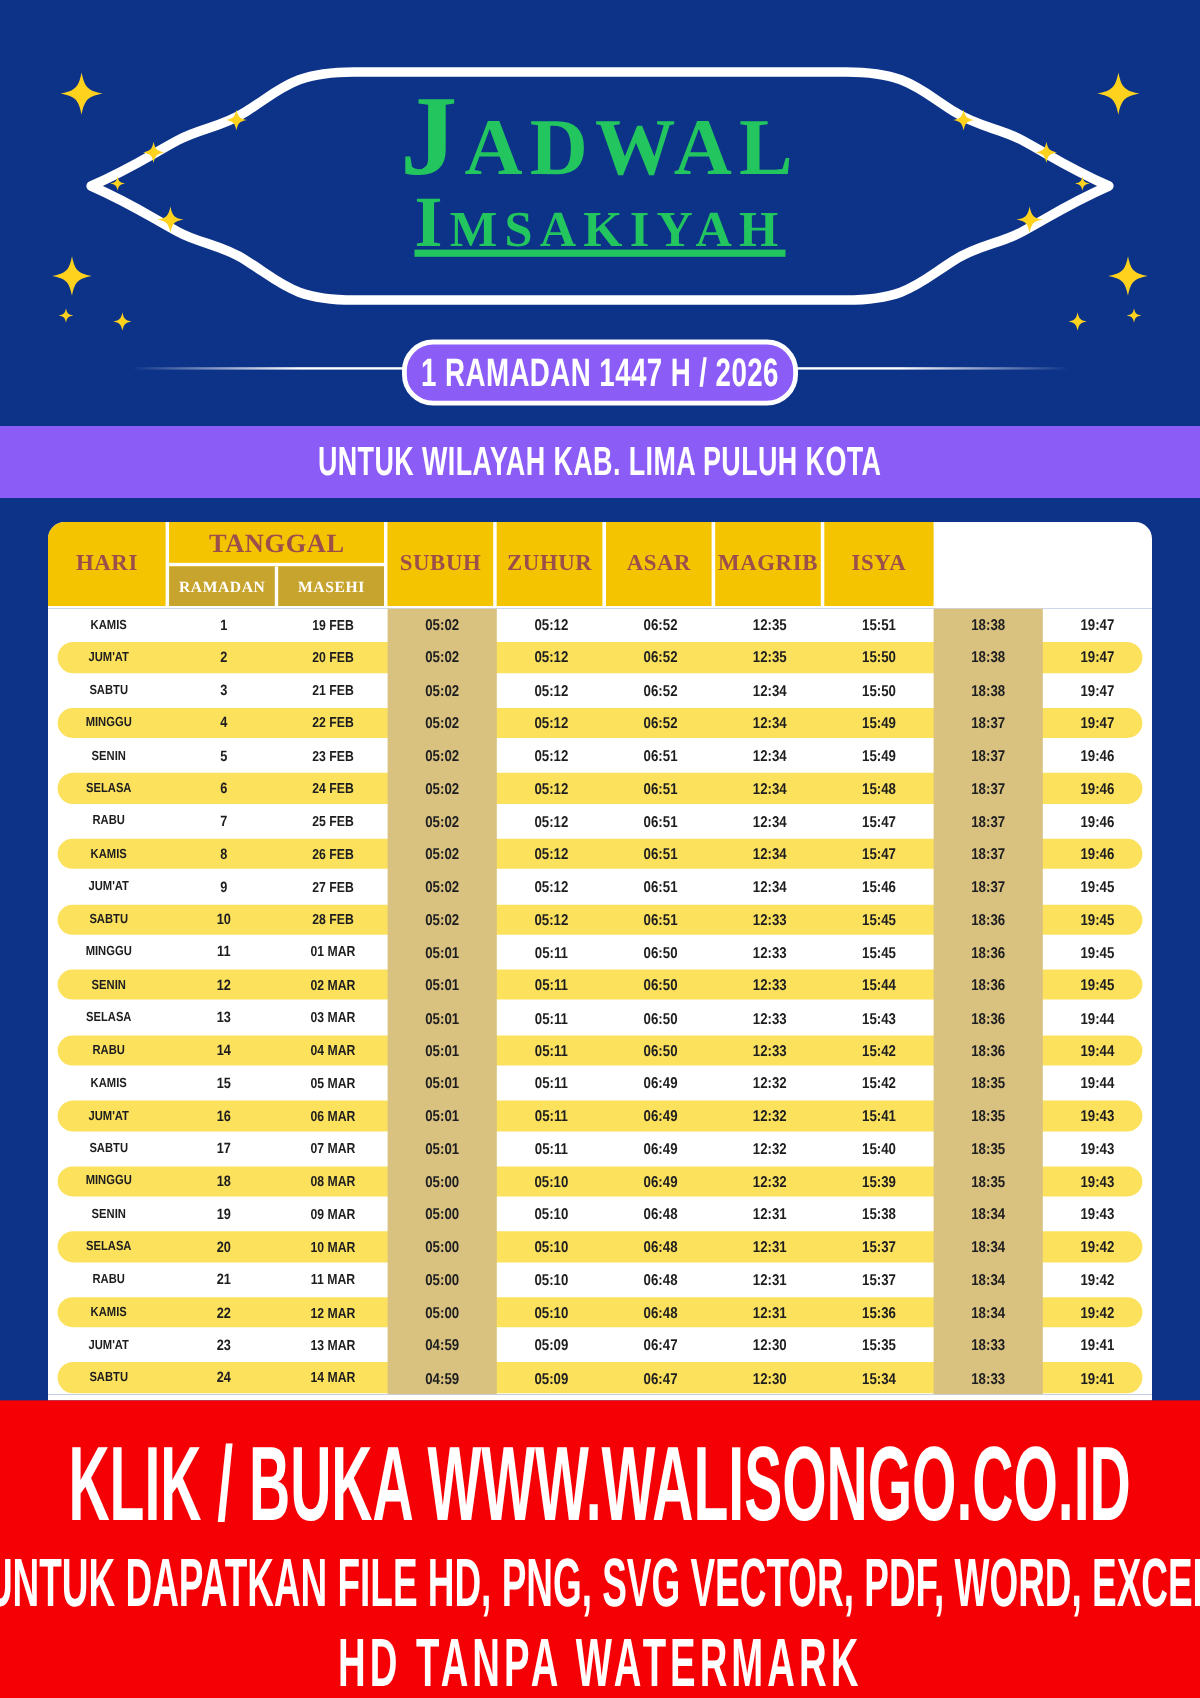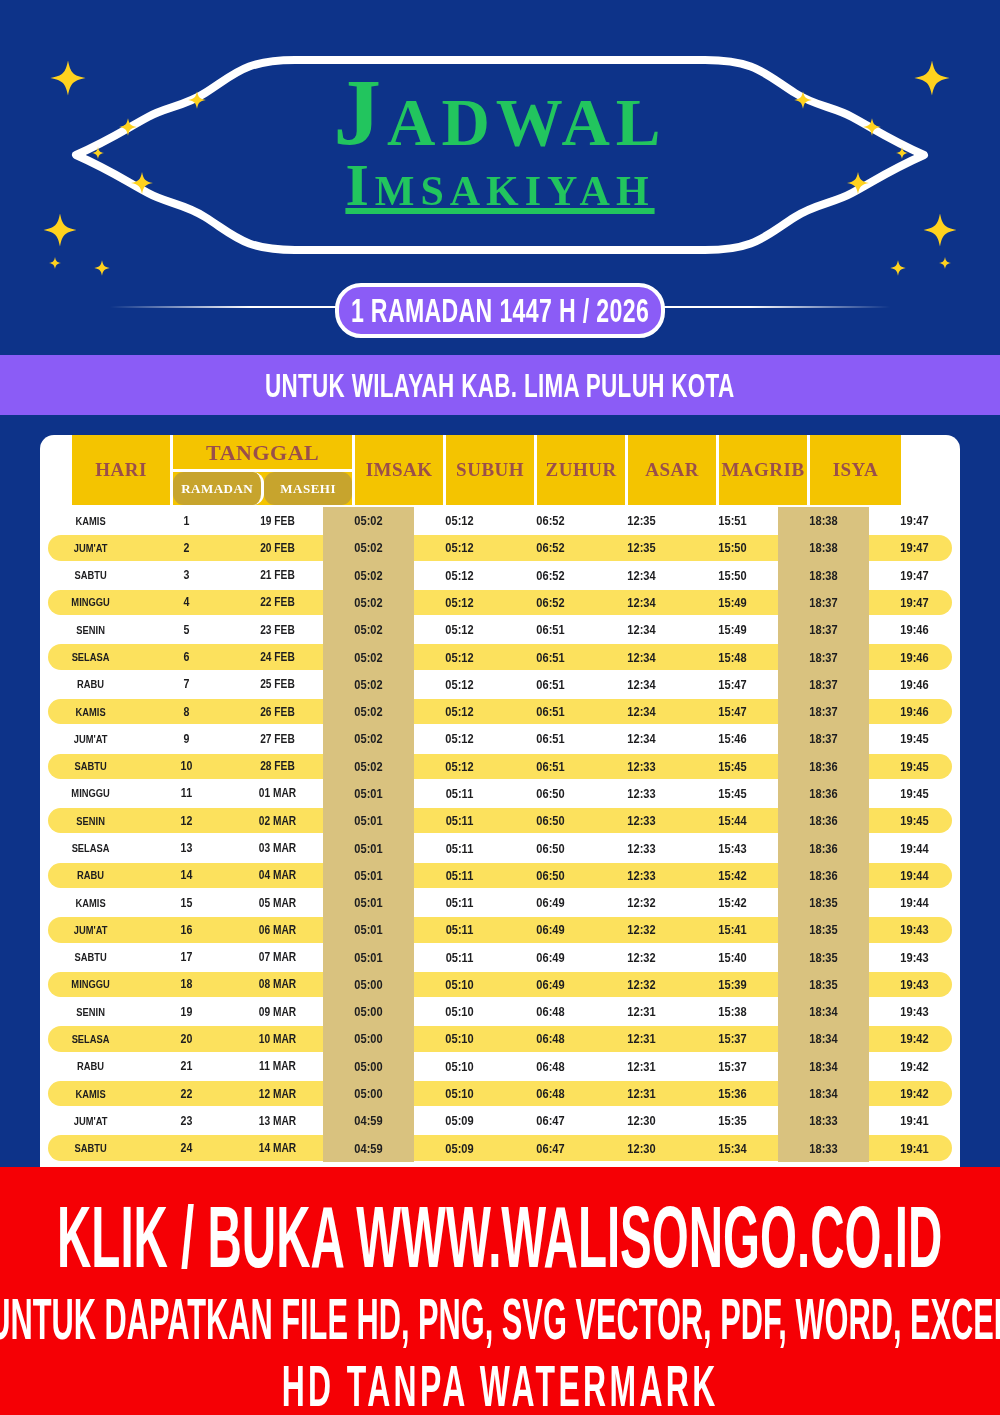--- a/index.html
+++ b/index.html
@@ -23,28 +23,28 @@
   .band span{display:inline-block;white-space:nowrap;transform:scaleX(0.66);
              font-size:34px;font-weight:700;color:#fff;letter-spacing:0.5px;}
   
   .sched{position:absolute;left:40px;top:435px;width:920px;}
   .thead{display:flex;background:#fff;border-radius:14px 14px 0 0;overflow:hidden;
          padding-bottom:2px;height:70px;box-sizing:content-box;}
   .th,.th-group{box-sizing:border-box;background:#F4C400;}
   .th{color:#9A4F4B;font-family:"Liberation Serif",serif;font-weight:700;font-size:19px;
       text-align:center;line-height:70px;letter-spacing:0.5px;flex:0 0 9.8889%;
       border-right:3px solid #fff;}
-  .th.hari{flex:0 0 11%;margin-left:32px;}
+  .th.hari{flex:0 0 11%;}
   .th.last{border-right:none;}
   .th-group{flex:0 0 19.7778%;display:flex;flex-direction:column;border-right:3px solid #fff;}
   .th-group .tanggal{height:34px;line-height:36px;border-right:none;flex:none;background:#F4C400;
       color:#9A4F4B;font-family:"Liberation Serif",serif;font-weight:700;font-size:22px;text-align:center;letter-spacing:0.5px;}
   .subrow{display:flex;border-top:3px solid #fff;flex:1;}
   .sub{flex:1;background:#C7A42D;color:#fff;font-family:"Liberation Serif",serif;font-weight:700;
-       font-size:13px;text-align:center;display:flex;align-items:center;justify-content:center;letter-spacing:0.5px;border-radius:11px;}
+       font-size:13px;text-align:center;display:flex;align-items:center;justify-content:center;letter-spacing:0.5px;}
   .sub.first{border-right:3px solid #fff;}
   .tbody{position:relative;height:655px;background:#fff;overflow:hidden;}
   .row{position:relative;display:flex;height:27.2917px;align-items:center;}
   .row .pill{display:none;}
   .row.alt .pill{display:block;position:absolute;left:8px;right:8px;top:1px;bottom:1px;
                  background:#FCE15D;border-radius:13px;}
   .cell{position:relative;z-index:2;flex:0 0 9.8889%;text-align:center;
         font-weight:700;font-size:13px;color:#1d1d1f;transform:scaleX(0.85);}
   .cell.c0{flex:0 0 11%;font-size:11px;}
   .cell.c1{font-size:12.5px;}
@@ -125,21 +125,20 @@
   <div class="sched">
     <div class="thead">
       <div class="th hari">HARI</div>
       <div class="th-group">
         <div class="tanggal">TANGGAL</div>
         <div class="subrow">
           <div class="sub first">RAMADAN</div>
           <div class="sub">MASEHI</div>
         </div>
       </div>
-      <div class="th">IMSAK</div>
       <div class="th">SUBUH</div>
       <div class="th">ZUHUR</div>
       <div class="th">ASAR</div>
       <div class="th">MAGRIB</div>
       <div class="th last">ISYA</div>
     </div>
 
     <div class="tbody">
       <div class="row">
 

